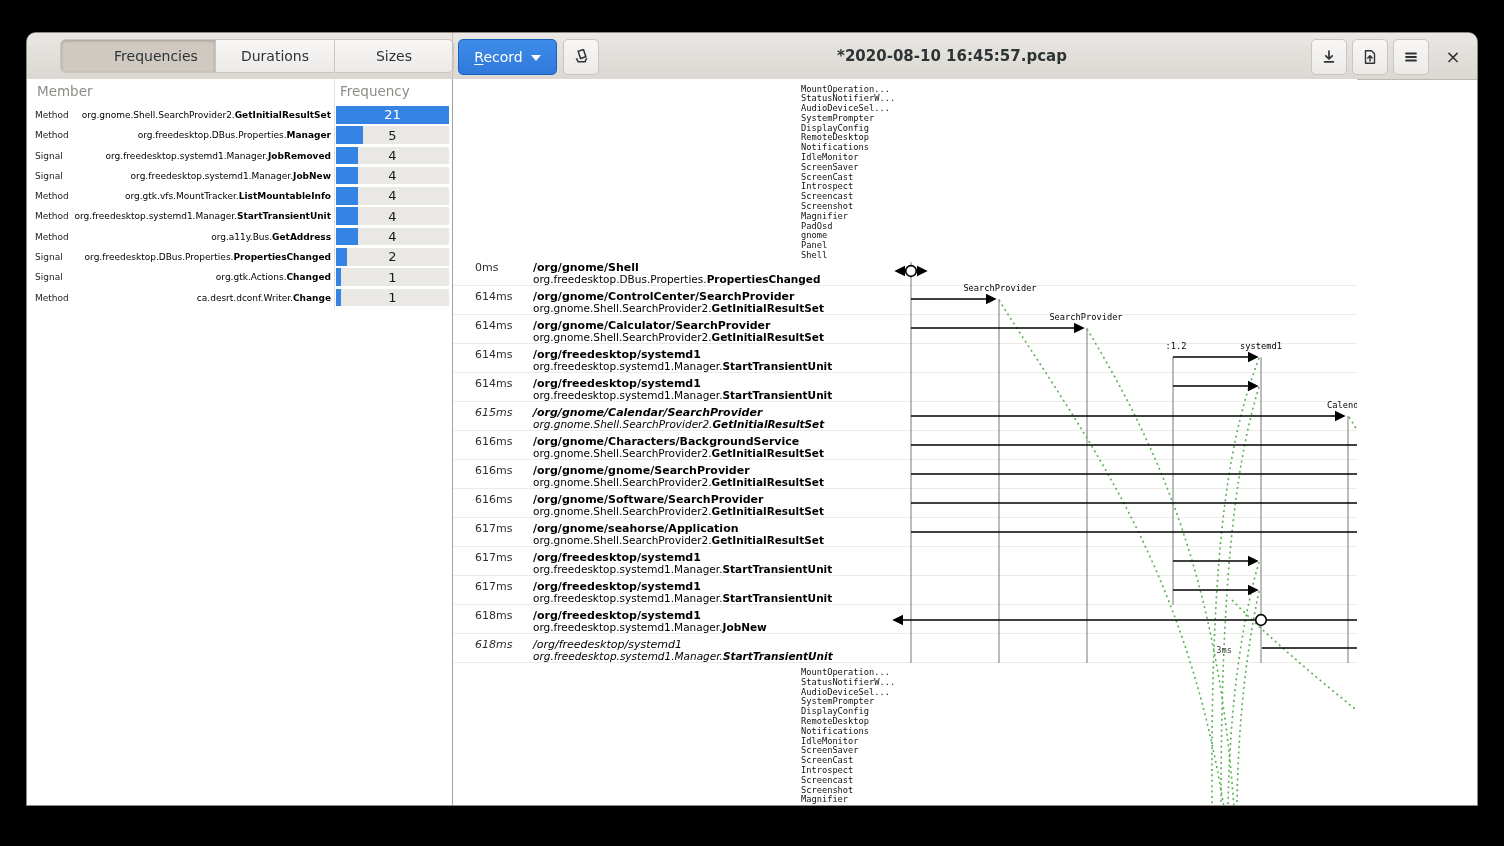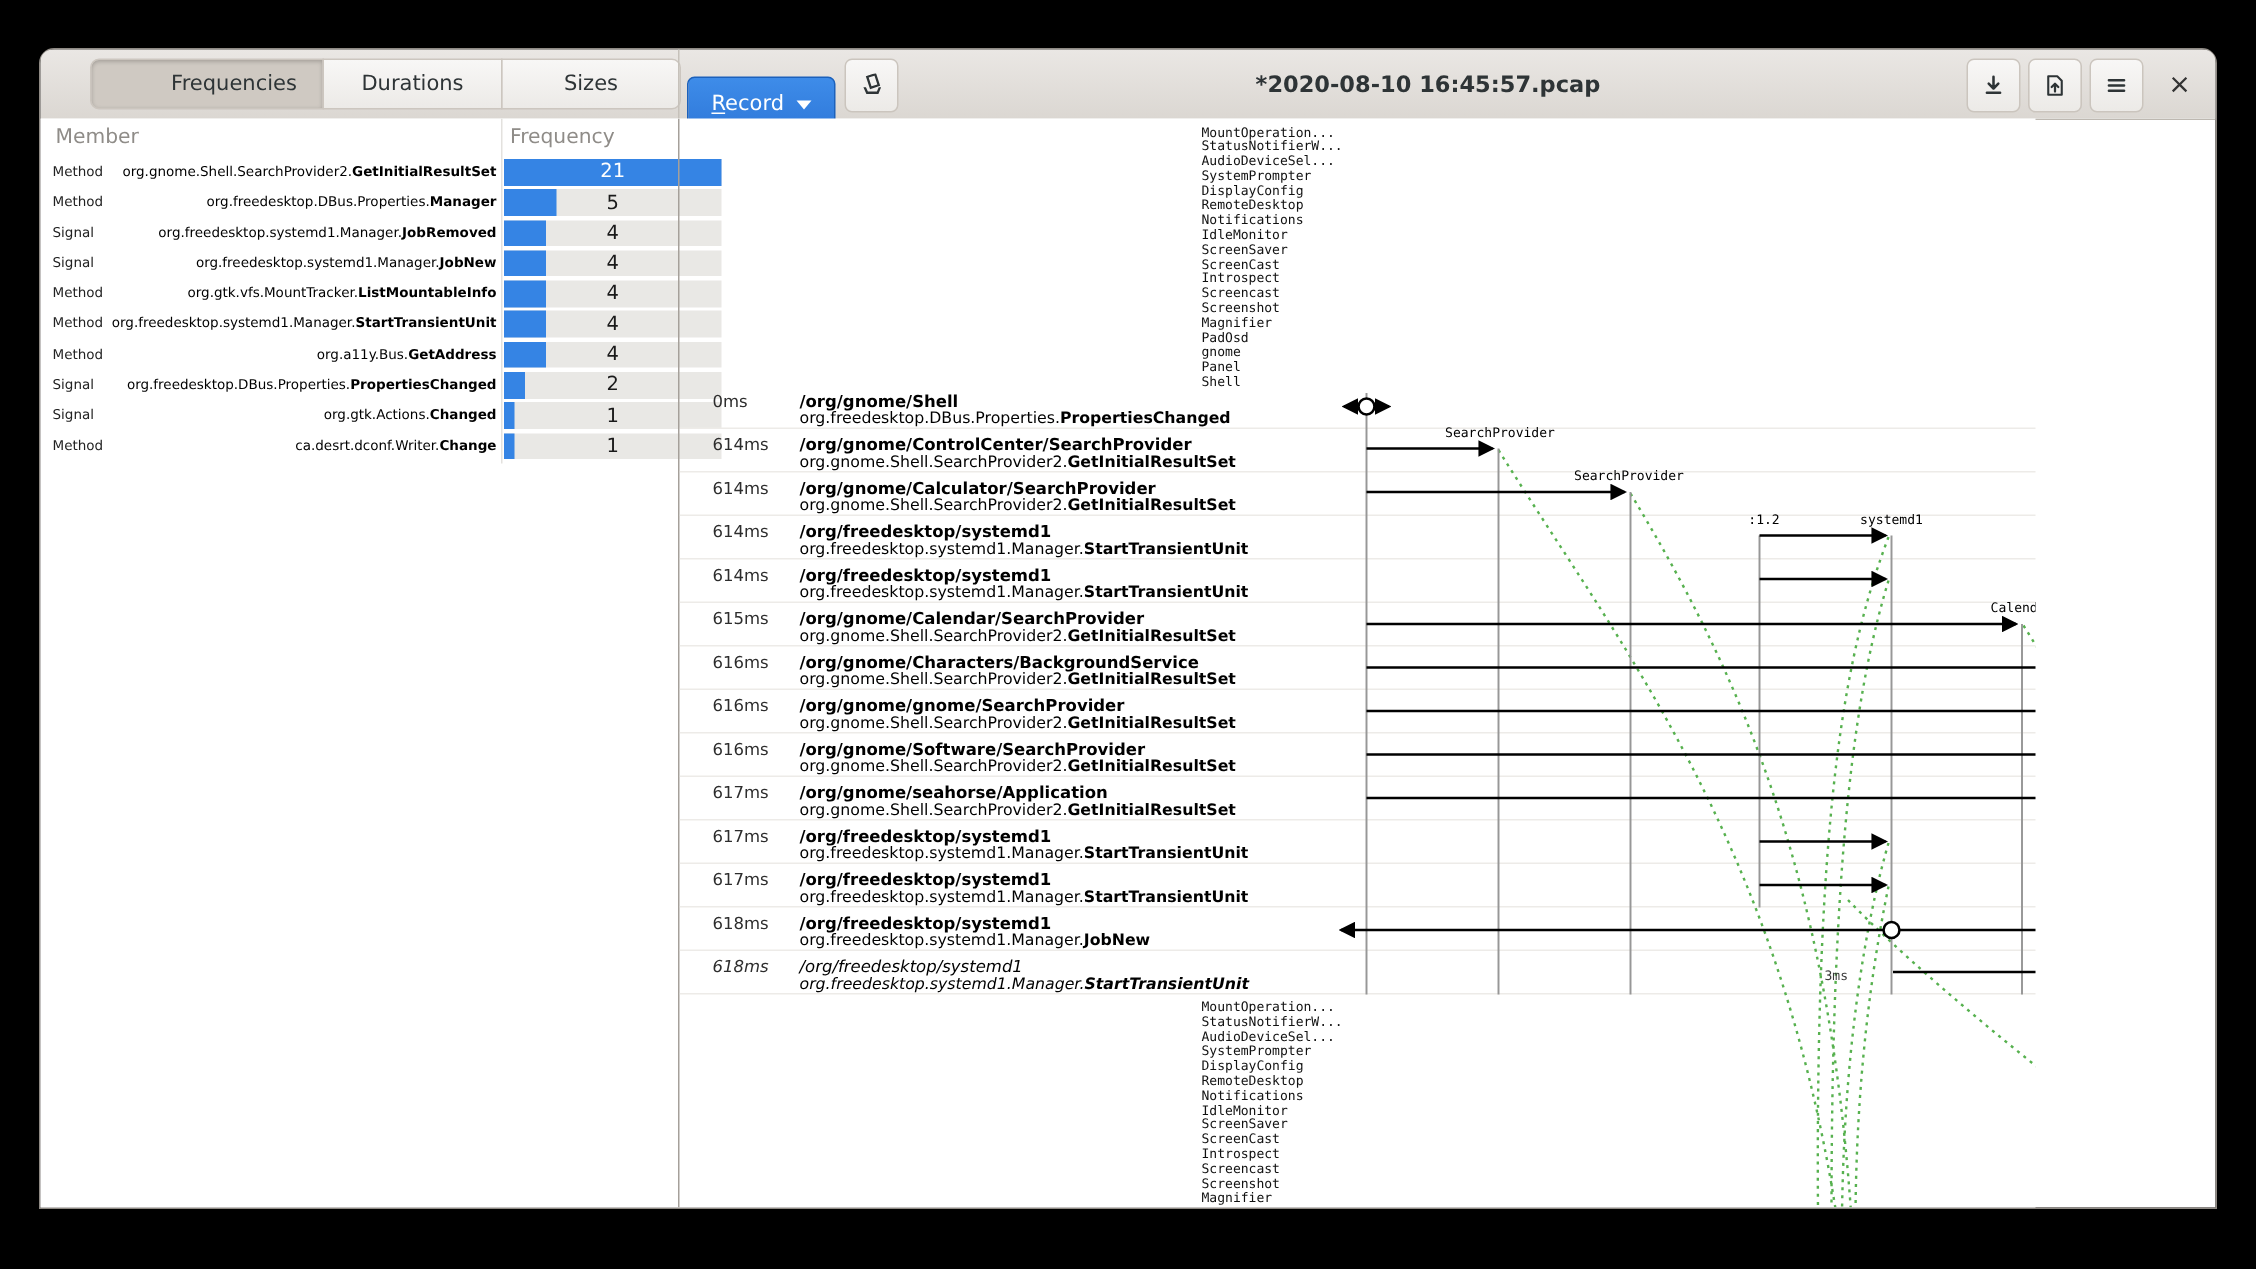--- a/index.html
+++ b/index.html
@@ -13,21 +13,21 @@
     background:linear-gradient(#eae7e4,#dbd7d2);border-bottom:1px solid #bdb8b1;
     border-radius:8px 8px 0 0;}
   .hsep{position:absolute;top:0;width:1px;height:46px;background:#c6c1ba;}
   #view-switcher{position:absolute;left:33px;top:6px;display:flex;}
   .tab{width:118px;height:32px;display:flex;align-items:center;justify-content:center;
     font-size:14px;color:#2e3436;background:linear-gradient(#f8f7f6,#eceae7);
     border:1px solid #ccc6bf;margin-left:-1px;cursor:default;}
   .tab:first-child{border-radius:6px 0 0 6px;margin-left:0;}
   .tab:last-child{border-radius:0 6px 6px 0;}
   .tab.active{background:#cfc9c2;box-shadow:inset 0 1px 3px rgba(0,0,0,.22);padding-left:36px;}
-  #record-button{position:absolute;left:431px;top:18px;width:97px;height:34px;border-radius:5px;
+  #record-button{position:absolute;left:431px;top:6px;width:97px;height:34px;border-radius:5px;
     background:linear-gradient(#3e8ce9,#2f79da);border:1px solid #1c61bb;color:#fff;
     display:flex;align-items:center;justify-content:center;font-size:14px;gap:8px;}
   #record-button .u{text-decoration:underline;text-underline-offset:2px;}
   .caret{width:0;height:0;border-left:5px solid transparent;border-right:5px solid transparent;
     border-top:6px solid #fff;margin-top:2px;}
   .hbtn{position:absolute;top:6px;width:34px;height:34px;border-radius:5px;
     background:linear-gradient(#f8f7f6,#eceae7);border:1px solid #cbc5be;
     display:flex;align-items:center;justify-content:center;color:#2e3436;}
   #win-title{position:absolute;left:600px;right:200px;top:0;height:46px;display:flex;
     align-items:center;justify-content:center;font-size:15px;font-weight:bold;color:#2e3436;
@@ -42,21 +42,21 @@
   
   #stats-panel{position:absolute;left:0;top:0;width:425px;height:726px;}
   #stats-header{position:absolute;left:0;top:0;width:425px;height:26px;}
   #stats-header .colname{position:absolute;top:4px;font-size:13.5px;color:#8f8c88;}
   #col-divider{position:absolute;left:307px;top:0;width:1px;height:230px;background:#e3e1de;}
   #stats-rows{position:absolute;left:0;top:26px;width:425px;}
   .srow{position:relative;height:20.3px;}
   .srow .kind{position:absolute;left:8px;top:5px;font-size:9px;color:#222;}
   .srow .iface{position:absolute;right:121px;top:5px;font-size:9px;color:#000;white-space:nowrap;}
   .srow .iface b{font-weight:bold;}
-  .fcell{position:absolute;left:309px;top:1px;width:113px;height:17.5px;background:#e9e8e5;padding-left:32px;}
+  .fcell{position:absolute;left:309px;top:1px;width:113px;height:17.5px;background:#e9e8e5;}
   .fbar{position:absolute;left:0;top:0;height:100%;background:#3584e4;}
   .fnum{position:absolute;left:0;top:0;width:100%;height:100%;display:flex;align-items:center;
     justify-content:center;font-size:13px;color:#1a1a1a;}
   .fnum.white{color:#fff;}
   
   #diagram-panel{position:absolute;left:426px;top:0;width:1024px;height:726px;overflow:hidden;}
   .trow{position:absolute;left:0;width:470px;height:24px;margin-left:16px;}
   .trow .time{position:absolute;left:6px;top:0;font-size:11px;color:#2d2d2d;}
   .trow .path{position:absolute;left:64px;top:0;font-size:11px;font-weight:bold;color:#000;
     white-space:nowrap;text-align:right;}
@@ -350,21 +350,21 @@
             <div class="trow" style="top: 269px;">
               <span class="time">614ms</span>
               <span class="path">/org/freedesktop/systemd1</span>
               <span class="ifline">org.freedesktop.systemd1.Manager.<b>StartTransientUnit</b></span>
             </div>
             <div class="trow" style="top: 298px;">
               <span class="time">614ms</span>
               <span class="path">/org/freedesktop/systemd1</span>
               <span class="ifline">org.freedesktop.systemd1.Manager.<b>StartTransientUnit</b></span>
             </div>
-            <div class="trow" style="top: 327px;">
+            <div class="trow" style="top: 327px; font-style: italic;">
               <span class="time">615ms</span>
               <span class="path">/org/gnome/Calendar/SearchProvider</span>
               <span class="ifline">org.gnome.Shell.SearchProvider2.<b>GetInitialResultSet</b></span>
             </div>
             <div class="trow" style="top: 356px;">
               <span class="time">616ms</span>
               <span class="path">/org/gnome/Characters/BackgroundService</span>
               <span class="ifline">org.gnome.Shell.SearchProvider2.<b>GetInitialResultSet</b></span>
             </div>
             <div class="trow" style="top: 385px;">

